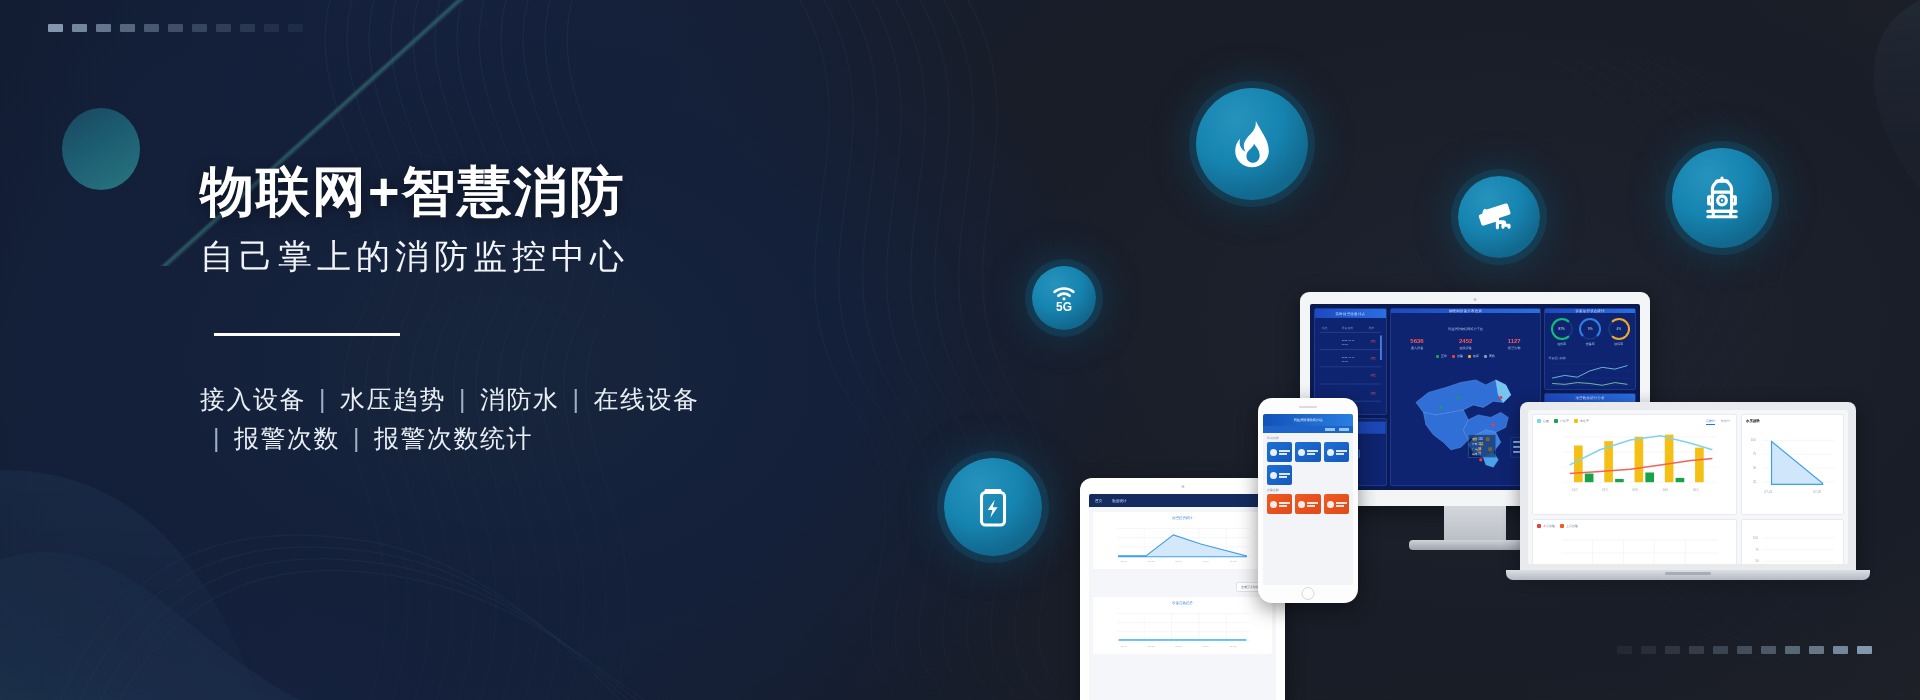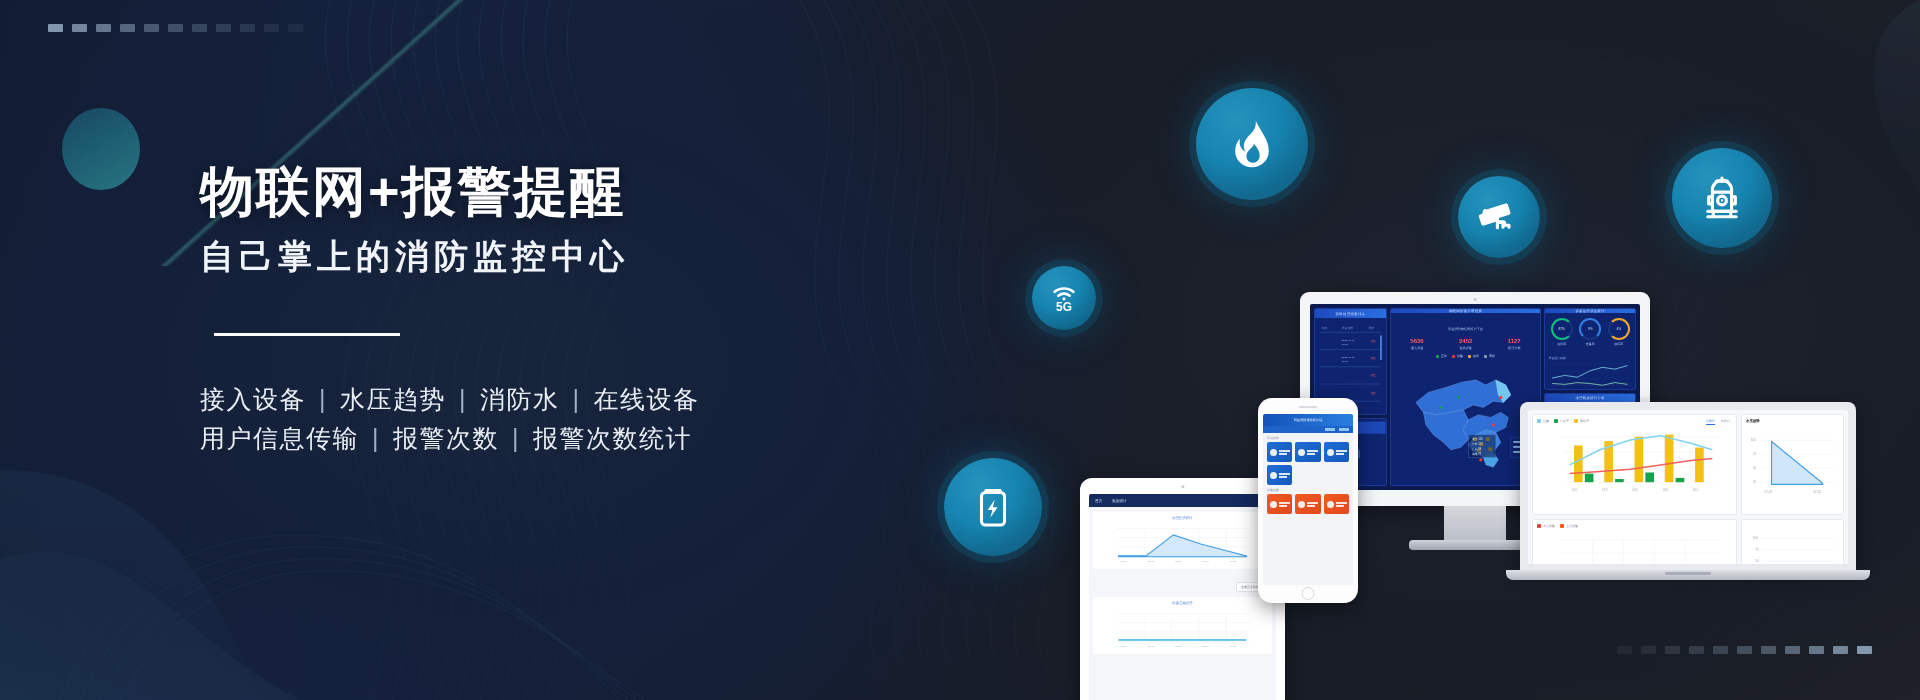--- a/index.html
+++ b/index.html
@@ -36,21 +36,21 @@
   .dash-br{right:48px;bottom:46px;}
 
   
   .copy{position:absolute;left:200px;top:160px;width:640px;}
   .title{
     font-size:54px;line-height:1.15;font-weight:700;color:#ffffff;
     letter-spacing:2px;margin:0 0 14px 0;white-space:nowrap;
     text-shadow:0 2px 14px rgba(0,0,0,.45);
   }
   .subtitle{
-    font-size:34px;line-height:1.2;font-weight:700;color:#f0f4f8;
+    font-size:34px;line-height:1.2;font-weight:400;color:#f0f4f8;
     letter-spacing:5px;margin:0;white-space:nowrap;
   }
   .rule{width:186px;height:3px;background:#ffffff;margin:56px 0 0 14px;}
   .features{margin-top:44px;}
   .feat-line{
     font-size:25px;line-height:1.58;color:#e9eef5;letter-spacing:1.5px;
     white-space:nowrap;display:flex;align-items:center;
   }
   .feat-line .sep{color:#9fb0c4;margin:0 13px;font-weight:300;}
 
@@ -256,36 +256,35 @@
     <i style="opacity:.29"></i>
       <i style="opacity:.36"></i>
       <i style="opacity:.44"></i>
       <i style="opacity:.54"></i>
     <i style="opacity:.66"></i>
       <i style="opacity:.78"></i>
       <i style="opacity:.90"></i>
   </div>
 
   <div class="copy">
-    <h1 class="title">物联网+报警提醒</h1>
+    <h1 class="title">物联网+智慧消防</h1>
     <p class="subtitle">自己掌上的消防监控中心</p>
     <div class="rule"></div>
 
     <div class="features">
       <div class="feat-line">
         <span>接入设备</span>
         <span class="sep">|</span>
         <span>水压趋势</span>
         <span class="sep">|</span>
         <span>消防水</span>
         <span class="sep">|</span>
         <span>在线设备</span>
       </div>
       <div class="feat-line">
-        <span>用户信息传输</span>
         <span class="sep">|</span>
         <span>报警次数</span>
         <span class="sep">|</span>
         <span>报警次数统计</span>
       </div>
     </div>
   </div>
 
   <div class="badge badge-flame">
     <svg width="56" height="56" viewBox="0 0 24 24" fill="#ffffff">

